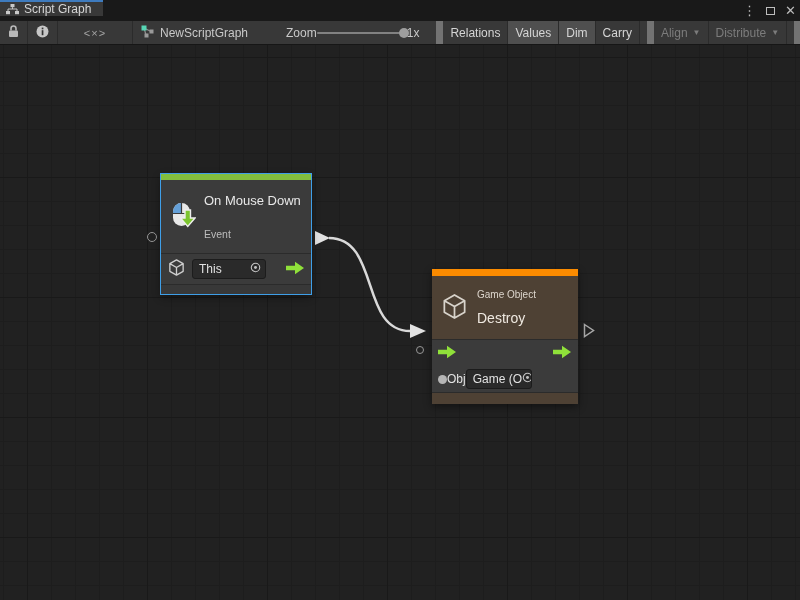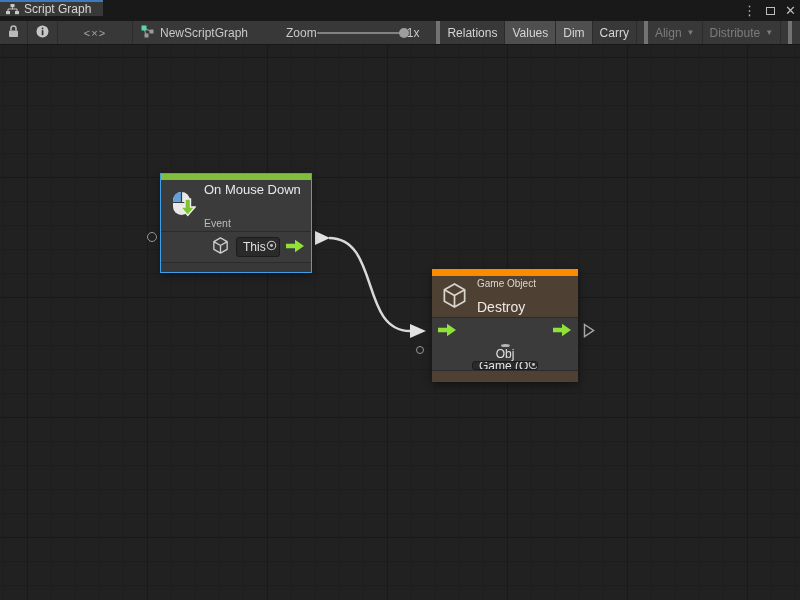--- a/index.html
+++ b/index.html
@@ -22,40 +22,40 @@
   .tbtn.on { background:#4f4f4f; }
   .tbtn.disabled { color:#7c7c7c; }
   .tbtn .caret { font-size:8px; margin-left:5px; }
   .tb-left { display:flex; }
   .tb-code { width:75px; color:#a5a5a5; letter-spacing:1px; font-size:11px; }
   .tb-graph { display:flex; align-items:center; gap:6px; padding:0 10px 0 8px; color:#c9c9c9; }
   .tb-zoom { display:flex; align-items:center; gap:0; padding:0 8px 0 28px; color:#c9c9c9; }
   .slider-track { position:relative; width:90px; height:2px; background:#828282; border-radius:1px; }
   .slider-knob { position:absolute; right:-2px; top:-4px; width:10px; height:10px; border-radius:50%; background:#9d9d9d; }
   .tb-right { display:flex; margin-left:2px; }
-  .gap-l { margin-left:7px; border-left:4px solid #737373; }
+  .gap-l { margin-left:7px; border-left:7px solid #737373; }
 
   
   .canvas { position:absolute; top:45px; left:0; width:800px; height:555px;
     background-color:#212121;
     background-image:
       linear-gradient(#191919 1px, transparent 1px),
       linear-gradient(90deg, #191919 1px, transparent 1px),
       linear-gradient(#1d1d1d 1px, transparent 1px),
       linear-gradient(90deg, #1d1d1d 1px, transparent 1px);
     background-size:120px 120px, 120px 120px, 24px 24px, 24px 24px;
     background-position:27px 12px, 27px 12px, 3px 12px, 3px 12px;
   }
   .wires { position:absolute; inset:0; z-index:1; pointer-events:none; }
 
   
   .node { position:absolute; z-index:2; background:#3b3b3b; box-shadow:0 3px 8px rgba(0,0,0,.45); }
   .node.selected { outline:1.5px solid #3f9fe8; }
   .accent-strip { height:6px; }
-  .node-header { display:flex; align-items:center; gap:8px; padding:2px 8px; border-bottom:1px solid #2b2b2b; }
+  .node-header { display:flex; align-items:center; gap:8px; padding:13px 8px; border-bottom:1px solid #2b2b2b; }
   .node-title { font-size:13px; color:#e8e8e8; }
   .node-sub { font-size:10.5px; color:#bdbdbd; margin-top:20px; }
   .node-cat { font-size:10px; color:#ddd6cd; }
   .node-title-lg { font-size:14px; color:#efe9e1; margin-top:10px; }
   .node-body { position:relative; }
   .row { display:flex; align-items:center; }
   .node-footer { border-top:1px solid #2b2b2b; background:#383838; }
   .valfield { display:flex; align-items:center; justify-content:space-between; background:#2a2a2a; border:1px solid #1c1c1c; border-radius:3px; height:20px; padding:0 4px 0 6px; color:#e2e2e2; font-size:12px; overflow:hidden; }
   .port-circle { position:absolute; border:1.5px solid #979797; border-radius:50%; background:transparent; z-index:2; }
   .dot { width:9px; height:9px; border-radius:50%; background:#b5b5b5; }
@@ -182,21 +182,21 @@
             <path d="M12.5 2 V12.5 M4 12.5 H21" stroke="#3b3b3b" stroke-width="1.2" fill="none"></path>
             <path d="M16 9 h5.5 v8 h4.5 l-7.25 8.5 -7.25 -8.5 h4.5 z" fill="#7cc52f" stroke="#eeeeee" stroke-width="1.4"></path>
           </svg>
         </span>
         <div>
           <div class="node-title">On Mouse Down</div>
           <div class="node-sub">Event</div>
         </div>
       </div>
       <div class="node-body">
-        <div class="row" style="height:30px; padding:0 6px; gap:6px;margin-left:44px;">
+        <div class="row" style="height:30px; padding:0 6px; gap:6px;">
           <span>
             <svg width="19" height="19" viewBox="0 0 20 20">
               <path d="M10 2 L17 6 L17 14 L10 18 L3 14 L3 6 Z M3 6 L10 10 L17 6 M10 10 V18" fill="none" stroke="#cfcfcf" stroke-width="1.4" stroke-linejoin="round"></path>
             </svg>
           </span>
           <span class="valfield" style="width:74px;">
             <span>This</span>
             <span>
               <svg width="11" height="11" viewBox="0 0 12 12">
                 <circle cx="6" cy="6" r="4.6" fill="none" stroke="#c2c2c2" stroke-width="1.2"></circle>
@@ -233,21 +233,21 @@
             <svg width="19" height="14" viewBox="0 0 19 14">
               <polygon points="0,4.7 9,4.7 9,0.8 18,7 9,13.2 9,9.3 0,9.3" fill="#90e13a"></polygon>
             </svg>
           </span>
           <span style="margin-left:auto;">
             <svg width="19" height="14" viewBox="0 0 19 14">
               <polygon points="0,4.7 9,4.7 9,0.8 18,7 9,13.2 9,9.3 0,9.3" fill="#90e13a"></polygon>
             </svg>
           </span>
         </div>
-        <div class="row" style="height:26px; padding:0 6px; gap:0;flex-direction:column;">
+        <div class="row" style="height:26px; padding:0 6px; gap:0;">
           <span class="dot"></span>
           <span style="font-size:12px; color:#e3e3e3;">Obj</span>
           <span class="valfield" style="width:66px;">
             <span style="white-space:nowrap;">Game (O</span>
             <span>
               <svg width="11" height="11" viewBox="0 0 12 12">
                 <circle cx="6" cy="6" r="4.6" fill="none" stroke="#c2c2c2" stroke-width="1.2"></circle>
                 <circle cx="6" cy="6" r="1.6" fill="#c2c2c2"></circle>
               </svg>
             </span>

